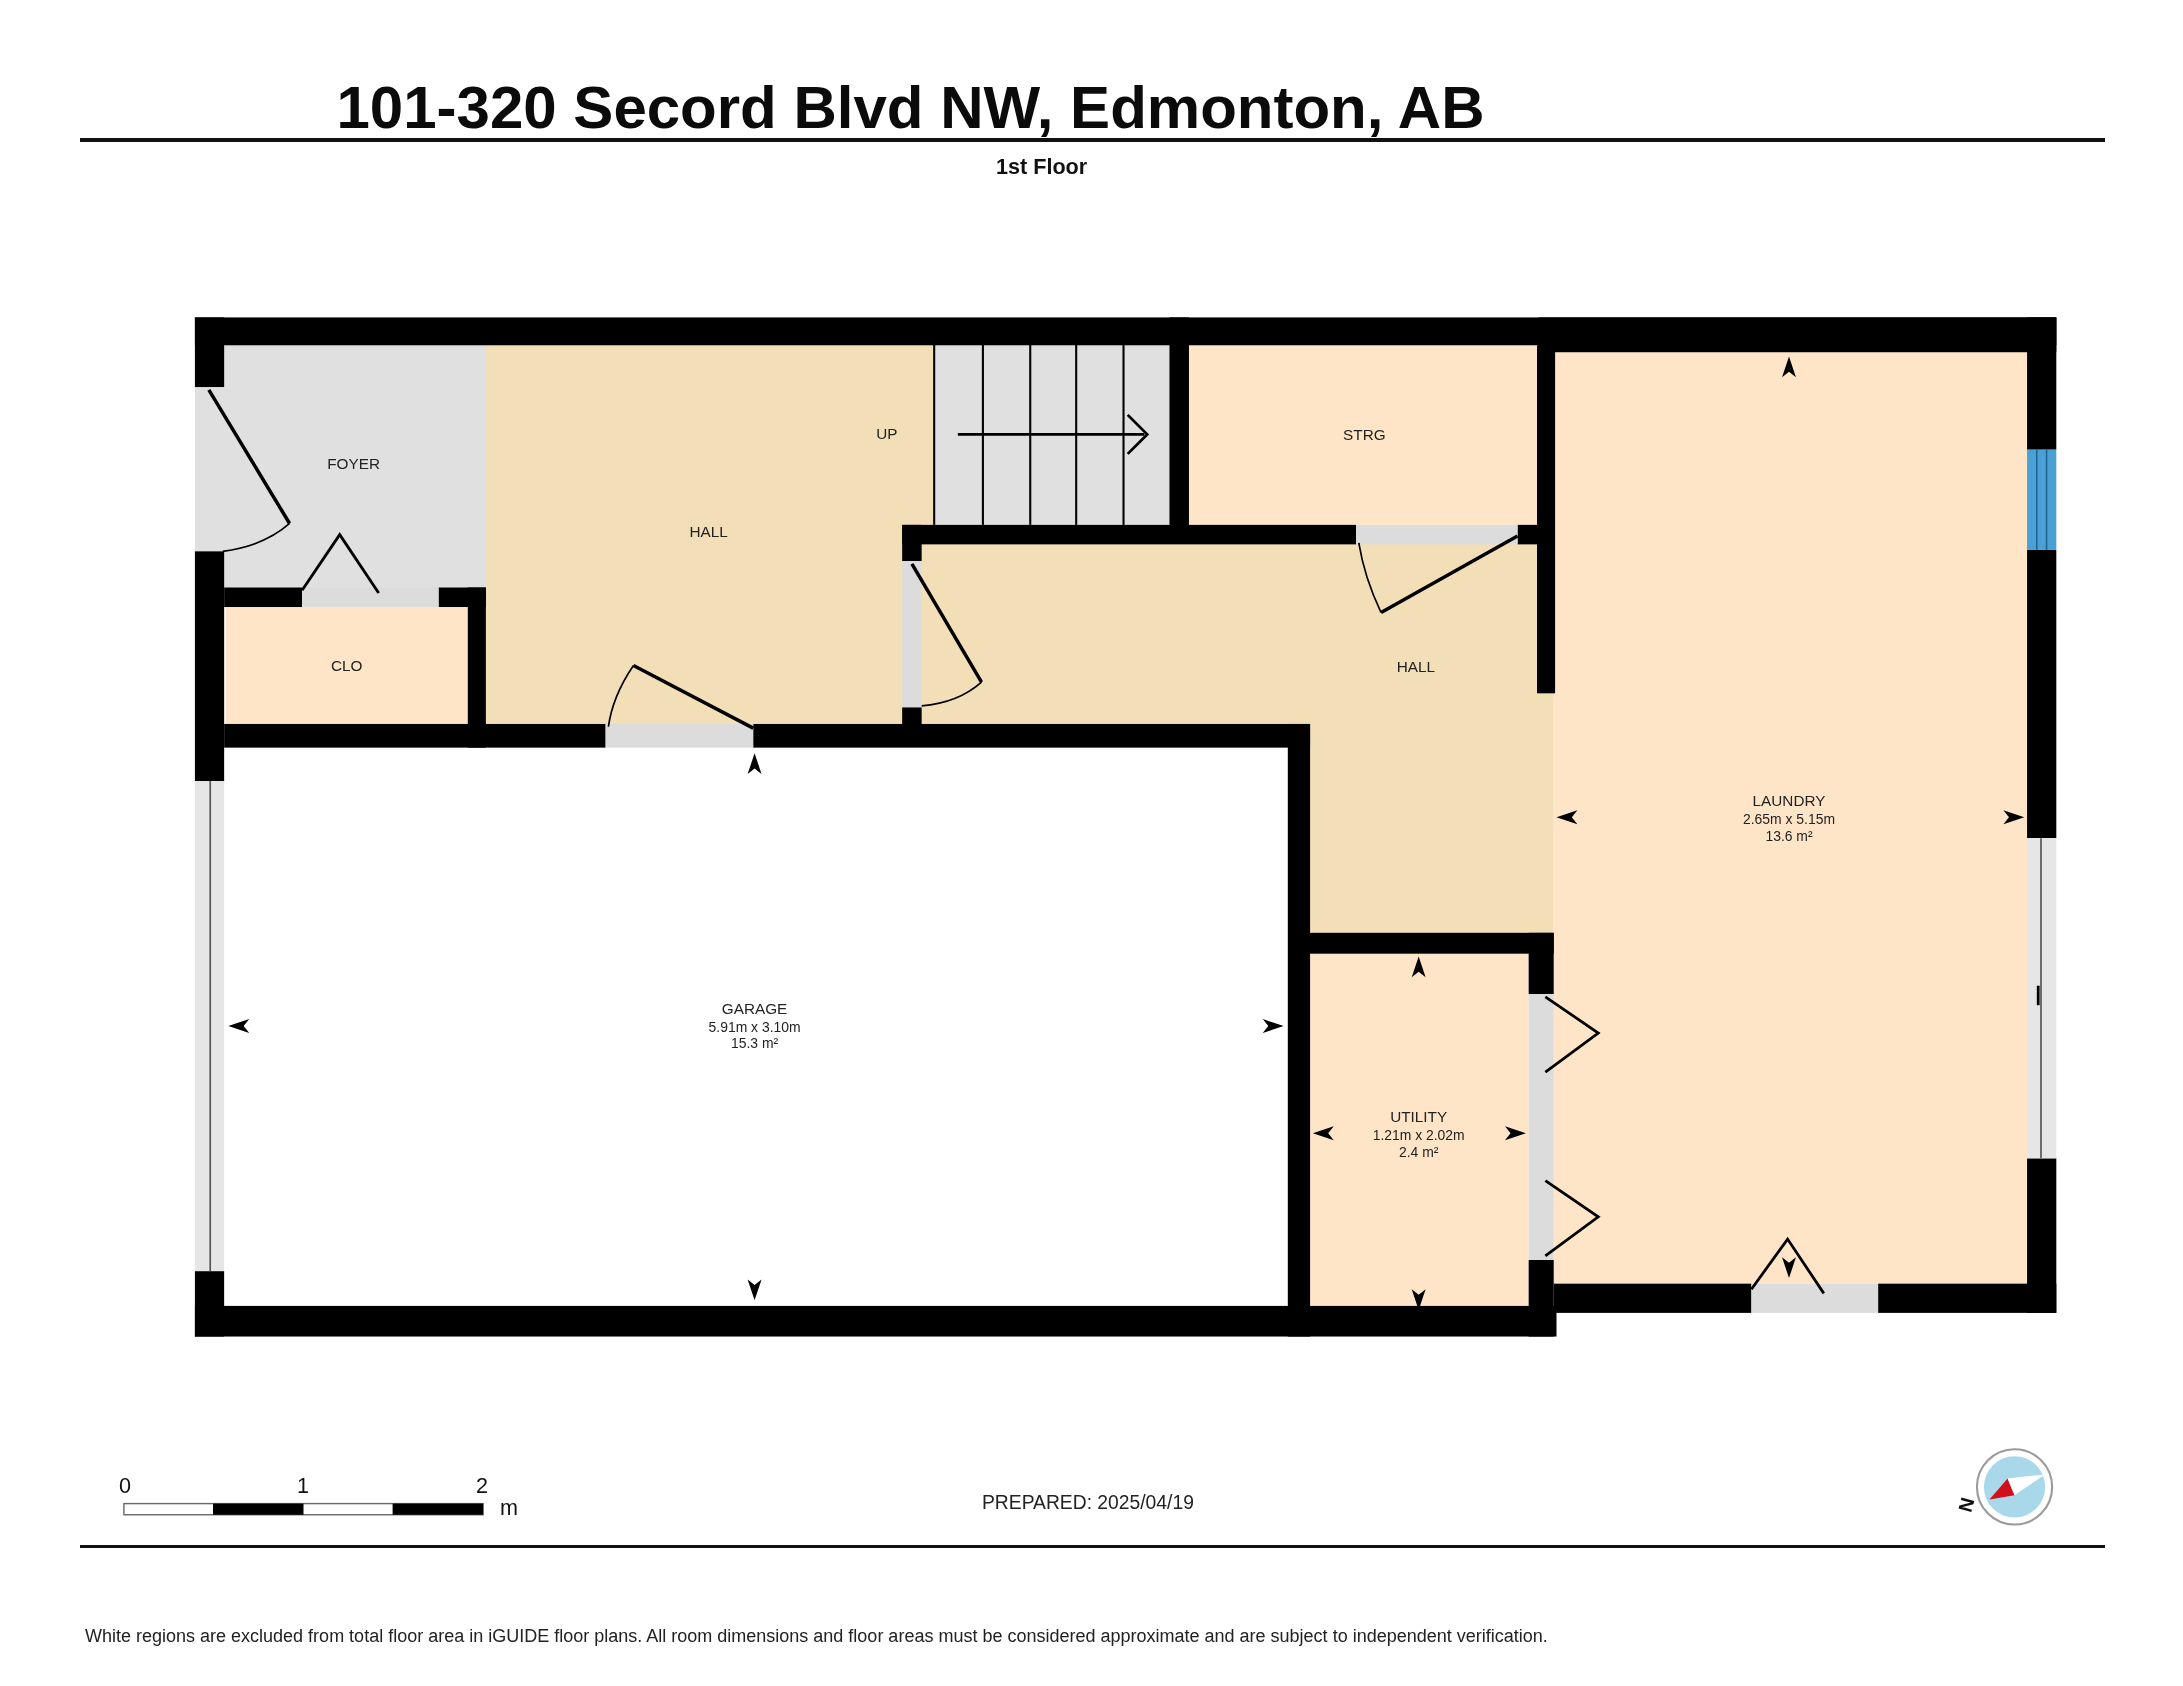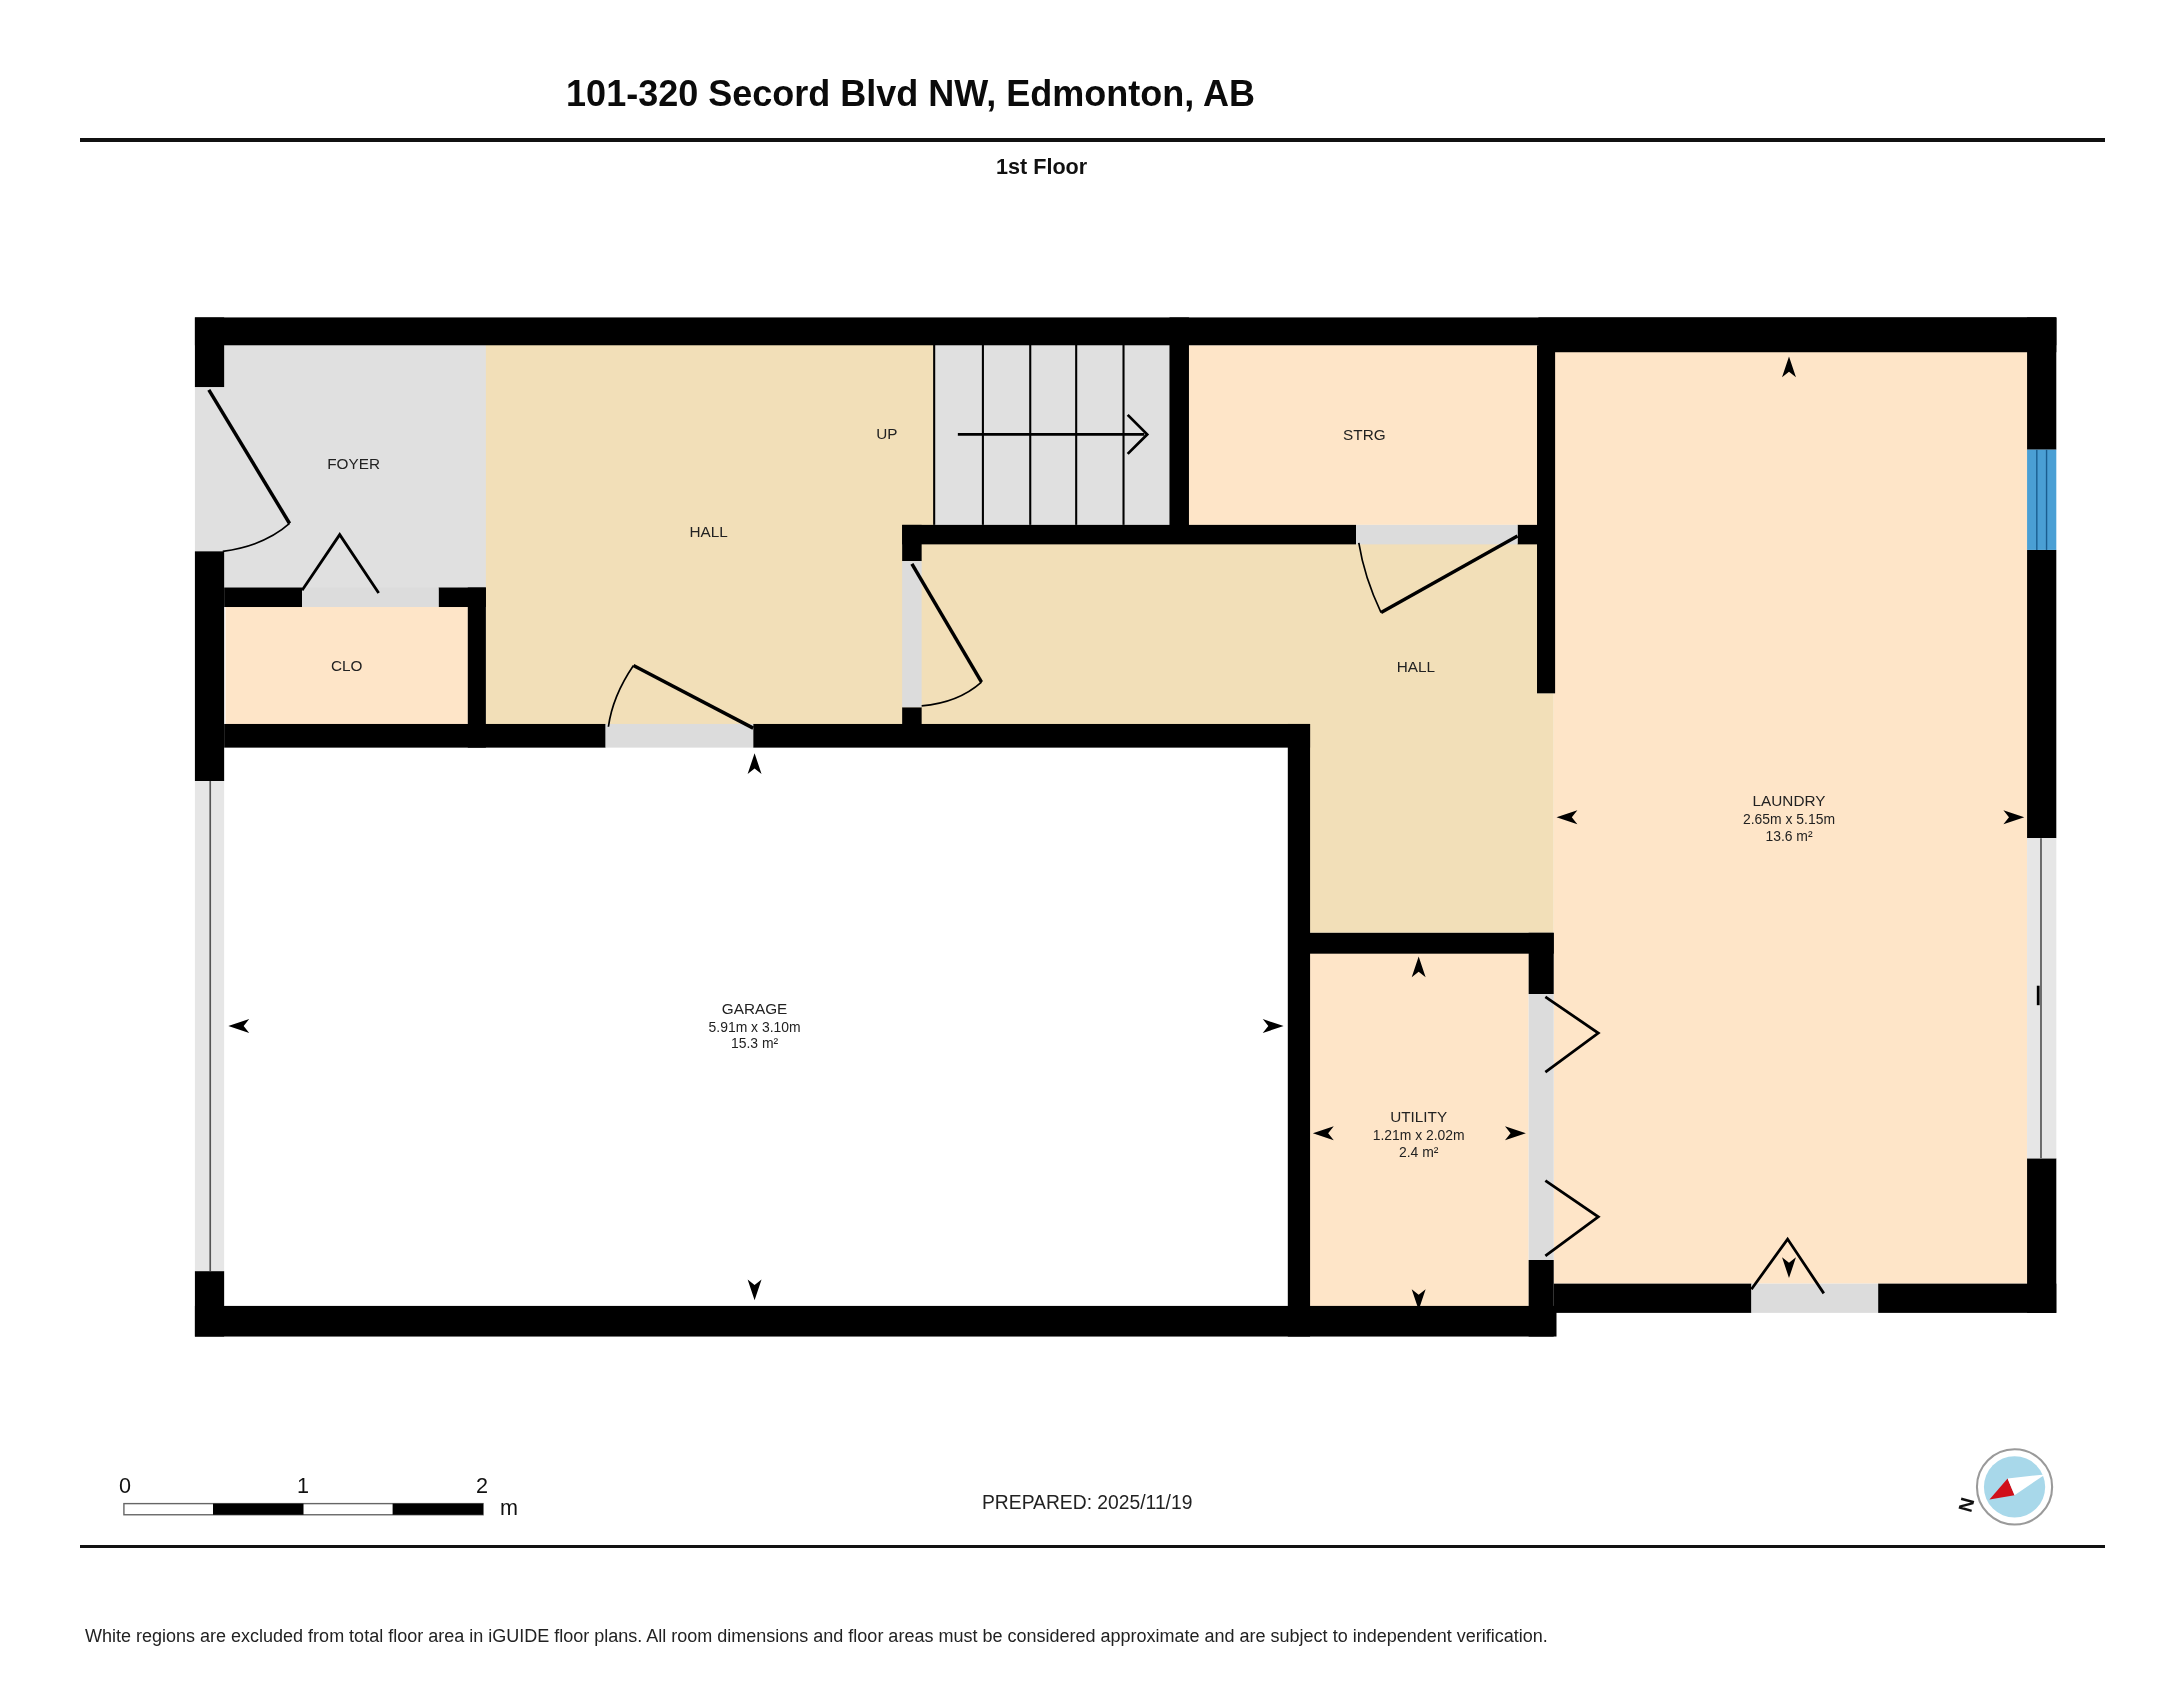--- a/index.html
+++ b/index.html
@@ -1,18 +1,18 @@
 <!DOCTYPE html>
 <html style="font-size:9px"><head>
 <meta charset="utf-8">
 <style>
   html, body { margin: 0; padding: 0; background: #ffffff; }
   body { width: 2183px; height: 1686px; overflow: hidden; position: relative; font-family: "Liberation Sans", "DejaVu Sans", sans-serif; color: #111; }
   .page { position: absolute; left: 0; top: 0; width: 2183px; height: 1686px; }
-  .title { position: absolute; left: 0; width: 1821px; top: 73px; text-align: center; font-weight: bold; font-size: 36px; letter-spacing: 0px; color: #0b0b0b; }
+  .title { position: absolute; left: 0; width: 1821px; top: 73px; text-align: center; font-weight: bold; font-size: 60px; letter-spacing: 0px; color: #0b0b0b; }
   .rule { position: absolute; left: 80px; width: 2025px; height: 4px; background: #111; }
   .rule.top { top: 138px; }
   .rule.bottom { top: 1545px; height: 3.4px; }
   .floor-label { position: absolute; left: 996px; top: 154px; font-size: 21.6px; font-weight: bold; color: #111; }
   .areas { position: absolute; left: 1116px; top: 154px; font-size: 21.6px; line-height: 35px; color: #222; }
   .plan { position: absolute; left: 0; top: 0; width: 2183px; height: 1686px; }
   .prepared { position: absolute; left: 982px; top: 1492px; font-size: 19.3px; color: #222; }
   .footer { position: absolute; left: 85px; top: 1626px; font-size: 18px; color: #222; }
   .scale-num { position: absolute; top: 1473px; font-size: 21.6px; color: #111; }
   .scale-unit { position: absolute; top: 1495px; font-size: 21.6px; color: #111; }
@@ -186,17 +186,17 @@
     </g>
   </svg>
 
   <div class="scale-num" style="left:119px;">0</div>
   <div class="scale-num" style="left:297px;">1</div>
   <div class="scale-num" style="left:476px;">2</div>
   <div class="scale-unit" style="left:500px;">m</div>
 
   <div class="compass-n" style="position:absolute;left:1960px;top:1494px;font-size:19.3px;font-weight:bold;transform:rotate(-75deg);">N</div>
 
-  <div class="prepared">PREPARED: 2025/11/19</div>
+  <div class="prepared">PREPARED: 2025/04/19</div>
   <div class="rule bottom"></div>
   <div class="footer">White regions are excluded from total floor area in iGUIDE floor plans. All room dimensions and floor areas must be considered approximate and are subject to independent verification.</div>
 </div>
 
 
 </body></html>

